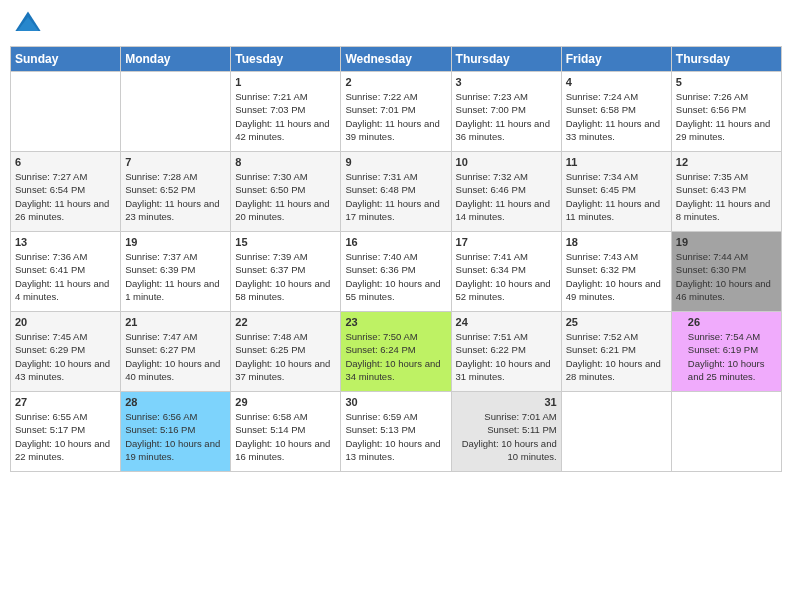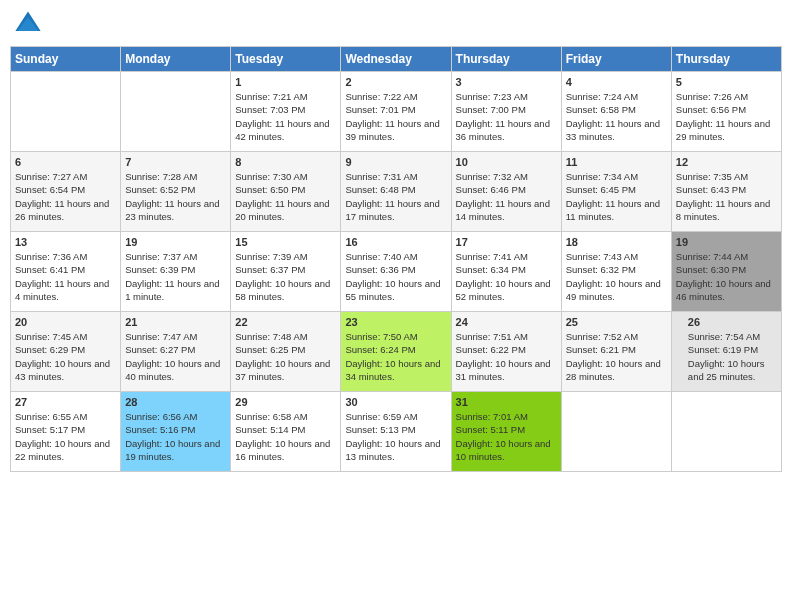--- a/index.html
+++ b/index.html
@@ -232,21 +232,21 @@
             <div class="day-info">Sunrise: 7:50 AM<br>Sunset: 6:24 PM<br>Daylight: 10 hours and 34 minutes.</div>
           </td>
           <td style="background: rgb(245, 245, 245);">
             <span class="day-num">24</span>
             <div class="day-info">Sunrise: 7:51 AM<br>Sunset: 6:22 PM<br>Daylight: 10 hours and 31 minutes.</div>
           </td>
           <td style="background: rgb(245, 245, 245);">
             <span class="day-num">25</span>
             <div class="day-info">Sunrise: 7:52 AM<br>Sunset: 6:21 PM<br>Daylight: 10 hours and 28 minutes.</div>
           </td>
-          <td style="background: #e5e5e5; padding-left: 16px;">
+          <td style="background: #f0abfc; padding-left: 16px;">
             <span class="day-num">26</span>
             <div class="day-info">Sunrise: 7:54 AM<br>Sunset: 6:19 PM<br>Daylight: 10 hours and 25 minutes.</div>
           </td>
         </tr>
         <tr>
           <td style="background: rgb(255, 255, 255);">
             <span class="day-num">27</span>
             <div class="day-info">Sunrise: 6:55 AM<br>Sunset: 5:17 PM<br>Daylight: 10 hours and 22 minutes.</div>
           </td>
           <td style="background: #7dd3fc;">
@@ -254,21 +254,21 @@
             <div class="day-info">Sunrise: 6:56 AM<br>Sunset: 5:16 PM<br>Daylight: 10 hours and 19 minutes.</div>
           </td>
           <td style="background: rgb(255, 255, 255); margin-top: 39px;">
             <span class="day-num">29</span>
             <div class="day-info">Sunrise: 6:58 AM<br>Sunset: 5:14 PM<br>Daylight: 10 hours and 16 minutes.</div>
           </td>
           <td style="background: rgb(255, 255, 255);">
             <span class="day-num">30</span>
             <div class="day-info">Sunrise: 6:59 AM<br>Sunset: 5:13 PM<br>Daylight: 10 hours and 13 minutes.</div>
           </td>
-          <td style="background: #84cc16;">
+          <td style="background: #e5e5e5; text-align: right;">
             <span class="day-num">31</span>
             <div class="day-info">Sunrise: 7:01 AM<br>Sunset: 5:11 PM<br>Daylight: 10 hours and 10 minutes.</div>
           </td>
           <td class="empty-cell" style="background: rgb(255, 255, 255);"></td>
           <td class="empty-cell" style="background: rgb(255, 255, 255);"></td>
         </tr>
       </tbody>
   </table>
 </div>
 

